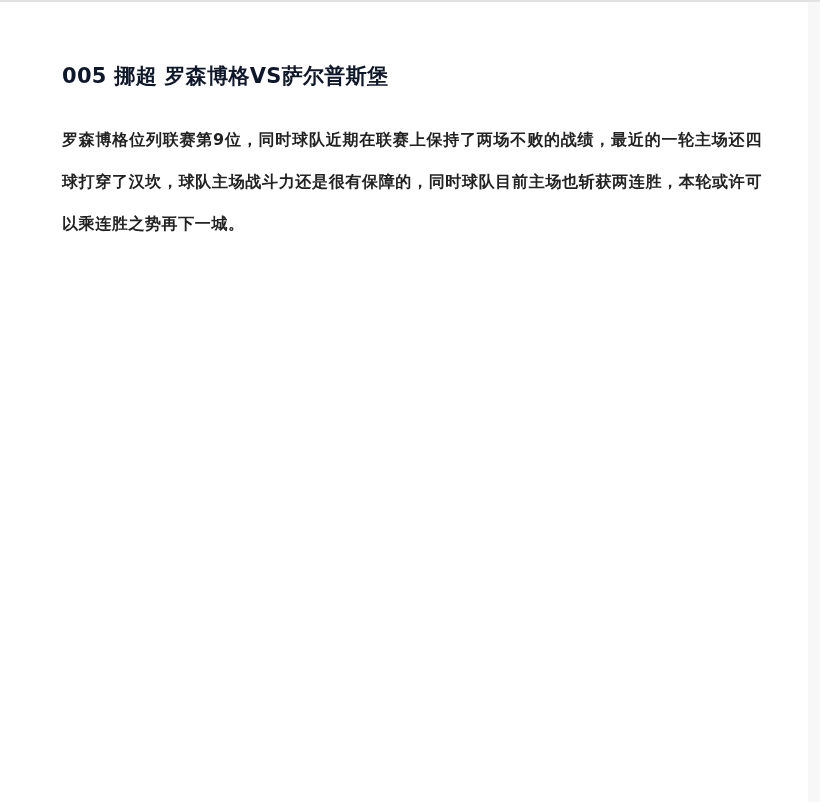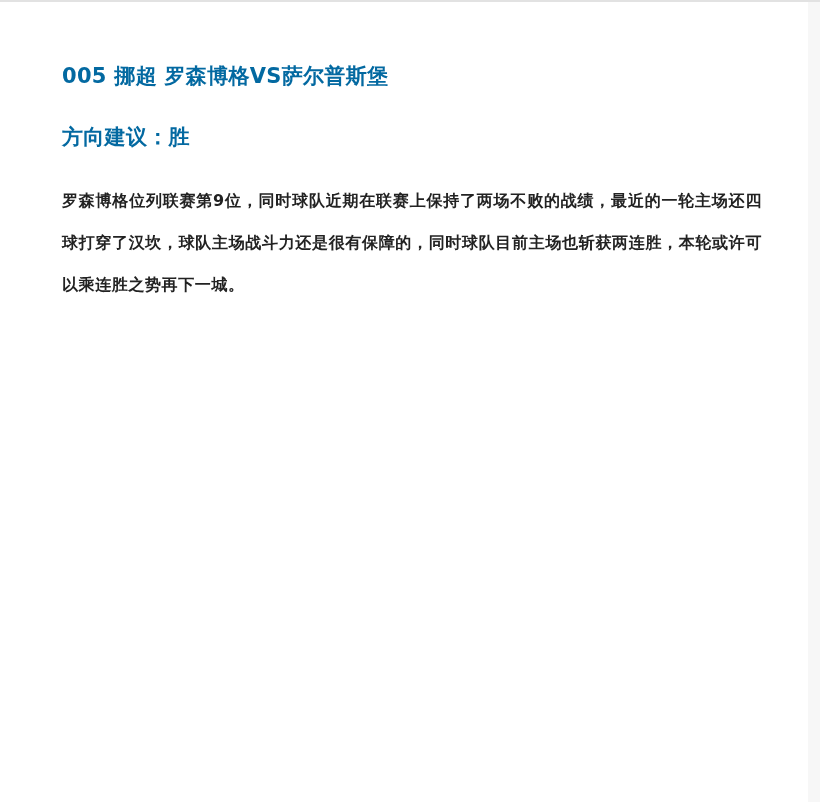--- a/index.html
+++ b/index.html
@@ -26,21 +26,21 @@
       width: 12px; height: 800px;
       background: #f7f7f7;
     }
     .article {
       position: absolute;
       left: 62px;
       top: 58px;
       width: 700px;
     }
     .red-line {
-      color: #0369a1;
+      color: #0f172a;
       font-weight: bold;
       font-size: 21px;
       line-height: 36px;
       margin: 0 0 25px 0;
       letter-spacing: 0.3px;
       white-space: nowrap;
     }
     .para {
       color: #222222;
       font-weight: bold;
@@ -53,16 +53,15 @@
     .para:first-of-type { margin-top: 0; }
   </style>
 </head>
 <body>
 
 <div class="top-rule"></div>
 <div class="right-strip"></div>
 
 <div class="article">
   <p class="red-line">005 挪超 罗森博格VS萨尔普斯堡</p>
-  <p class="red-line">方向建议：胜</p>
 
   <p class="para">罗森博格位列联赛第9位，同时球队近期在联赛上保持了两场不败的战绩，最近的一轮主场还四球打穿了汉坎，球队主场战斗力还是很有保障的，同时球队目前主场也斩获两连胜，本轮或许可以乘连胜之势再下一城。</p>
 </div>
 
 </body></html>

